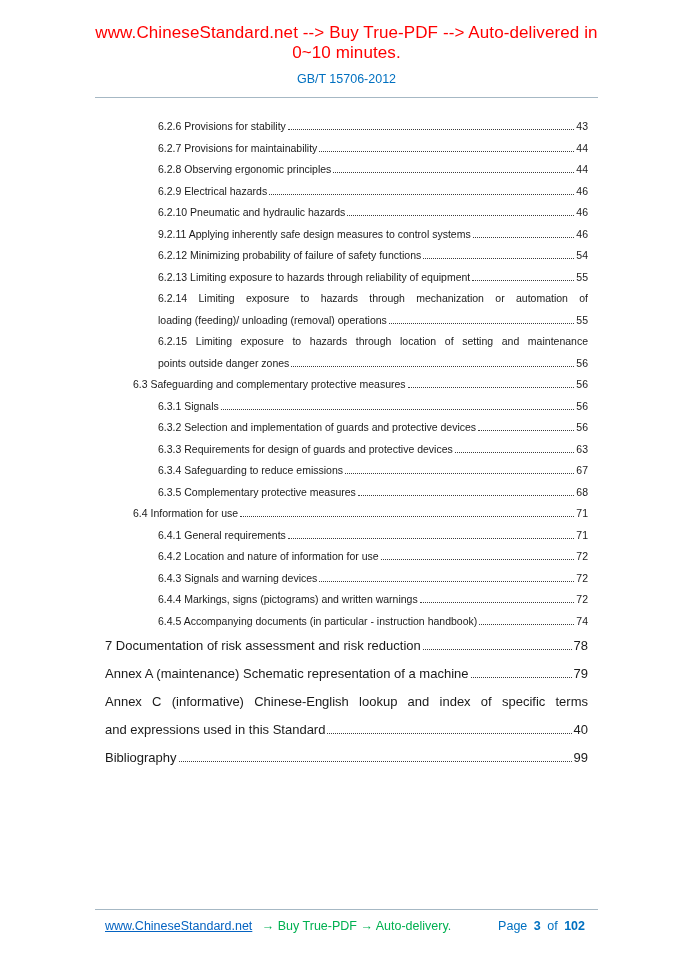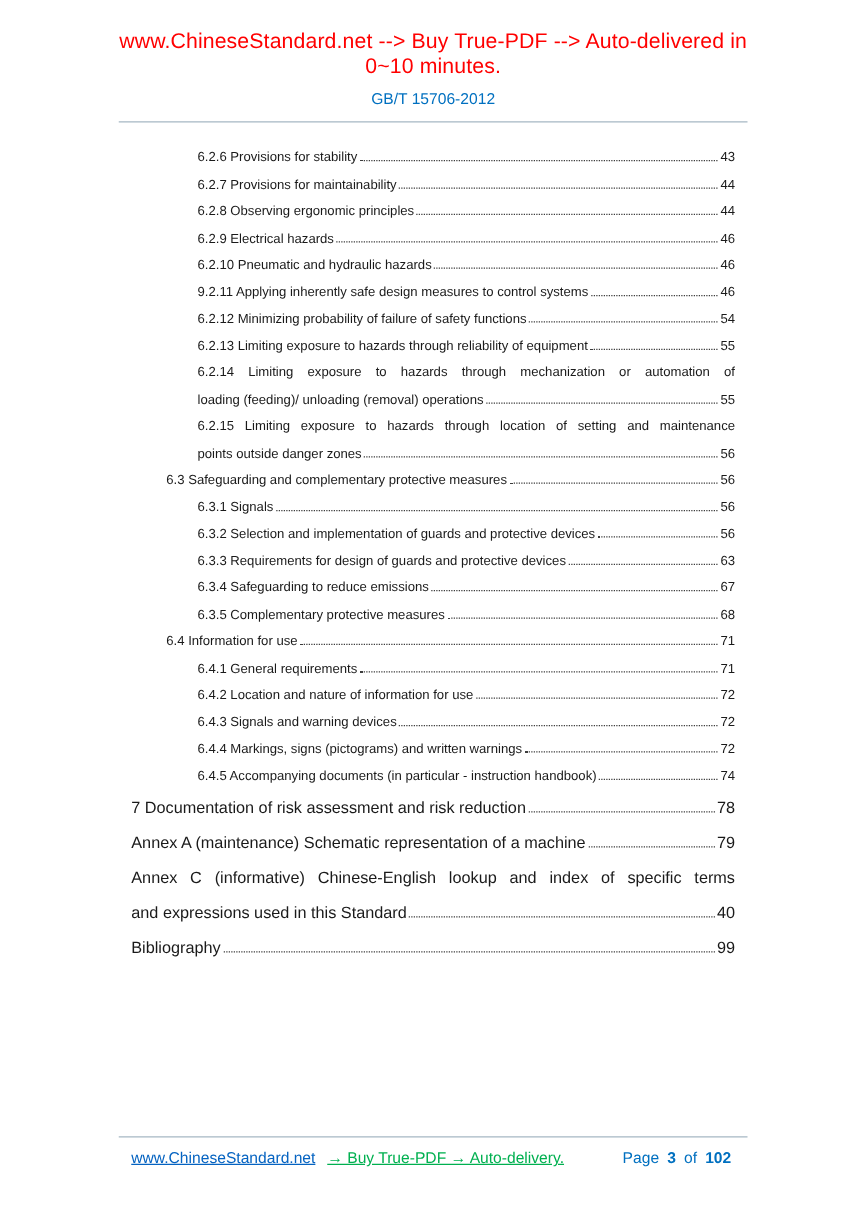--- a/index.html
+++ b/index.html
@@ -48,21 +48,21 @@
   .ftr { margin-top: auto; padding-bottom: 47px; }
   .ftr .rule { margin-bottom: 9px; }
   .ftr-row {
     display: flex;
     justify-content: space-between;
     align-items: baseline;
     margin: 0 10px;
     font-size: 12.5px;
   }
   .site-link { color: var(--footer-link-blue, #0563c1); text-decoration: underline; cursor: pointer; }
-  .ftr-promo { color: var(--footer-promo-green, #00b050); margin-left: 6px; text-decoration: underline; }
+  .ftr-promo { color: var(--footer-promo-green, #00b050); margin-left: 6px; }
   .page-indicator { color: var(--footer-page-blue, #0070c0); }
   .page-indicator .num { font-weight: 700; margin: 0 3px; }
   .page-indicator .lbl { margin: 0 0; }
 </style>
 </head>
 <body>
 
 <div class="page">
 
   <div class="hdr">

